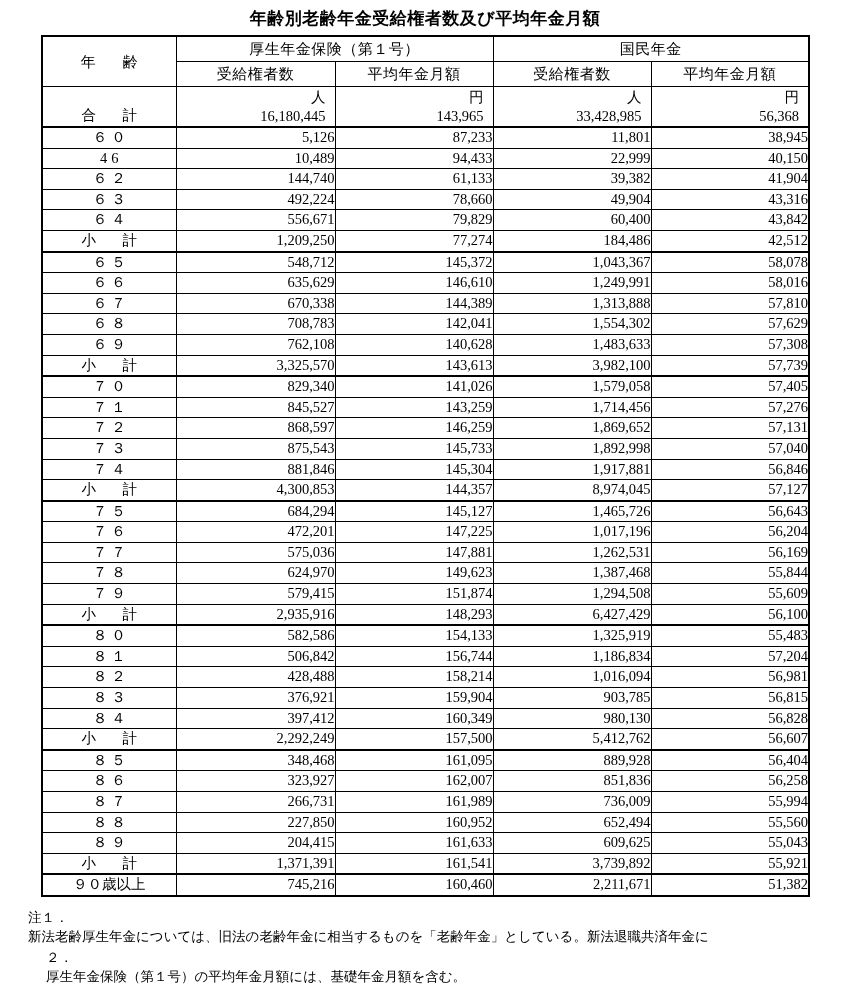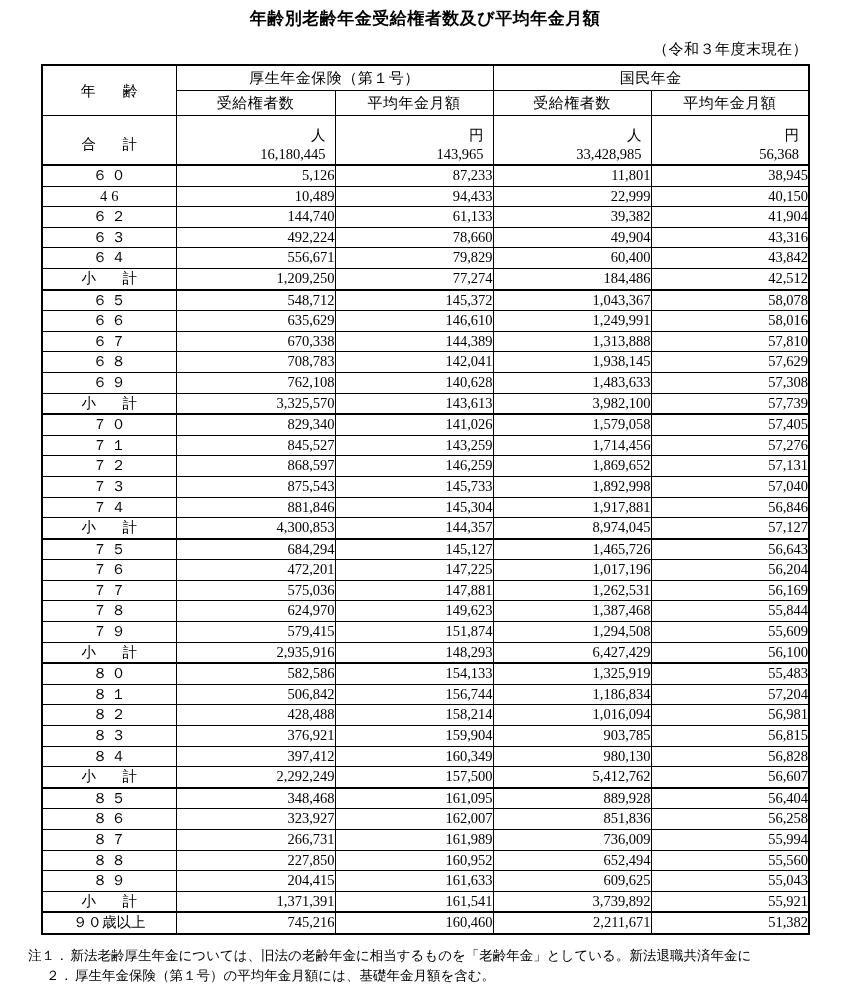--- a/index.html
+++ b/index.html
@@ -115,21 +115,21 @@
     font-variant-numeric: tabular-nums;
   }
 
   
   tr.total-row td {
     height: 38px;
     vertical-align: bottom;
   }
   tr.total-row td.age {
     line-height: 19px;
-    padding-bottom: 10px;
+    padding-bottom: 1px;
   }
   .unit-line {
     display: block;
     text-align: right;
     padding-right: 9px;
     height: 19px;
     line-height: 19px;
   }
   .val-line {
     display: block;
@@ -147,38 +147,38 @@
 
   
   .notes {
     padding: 11px 30px 0 28px;
     font-size: 13.5px;
     line-height: 19.5px;
   }
   .note {
     display: flex;
     margin-bottom: 1px;
+    flex-direction: column;
   }
   .note-label {
     white-space: nowrap;
     padding-right: 2px;
   }
   .note-body {
     flex: 1;
   }
   .note-indent { padding-left: 18px; }
 </style>
 </head>
 <body>
 
 <div class="page">
 
   <div class="doc-title">年齢別老齢年金受給権者数及び平均年金月額</div>
 
-  <div class="date-note">（令和３年度末現在）</div>
 
   <div class="table-wrap">
     <table class="stat">
       <colgroup>
         <col class="c-age">
         <col class="c-k1">
         <col class="c-k2">
         <col class="c-n1">
         <col class="c-n2">
       </colgroup>
@@ -275,21 +275,21 @@
             <td class="age">６７</td>
             <td class="num sep-left">670,338</td>
             <td class="num">144,389</td>
             <td class="num sep-left">1,313,888</td>
             <td class="num">57,810</td>
           </tr>
           <tr class="r">
             <td class="age">６８</td>
             <td class="num sep-left">708,783</td>
             <td class="num">142,041</td>
-            <td class="num sep-left">1,938,145</td>
+            <td class="num sep-left">1,554,302</td>
             <td class="num">57,629</td>
           </tr>
           <tr class="r">
             <td class="age">６９</td>
             <td class="num sep-left">762,108</td>
             <td class="num">140,628</td>
             <td class="num sep-left">1,483,633</td>
             <td class="num">57,308</td>
           </tr>
           <tr class="r block-end">

